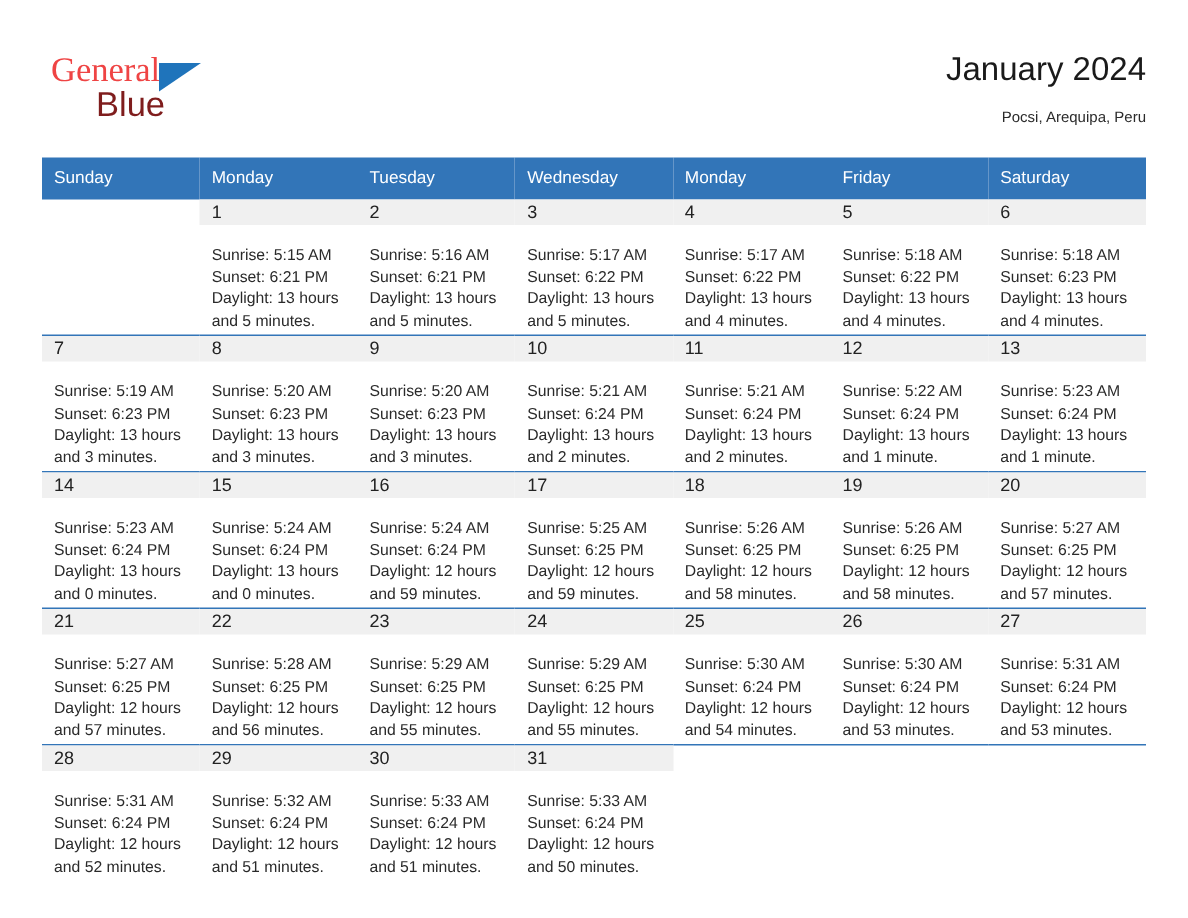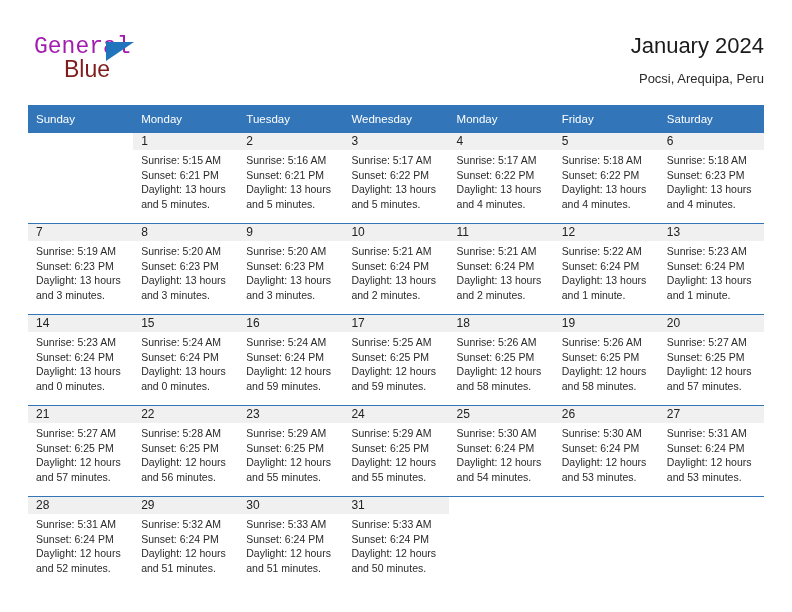--- a/index.html
+++ b/index.html
@@ -35,23 +35,23 @@
     top: 6px;
     width: 140px;
     height: 58px;
   }
   .logo-general {
     position: absolute;
     left: 0;
     top: 0;
     font-size: 23px;
     letter-spacing: 0px;
-    color: #a21caf;
+    color: #ef4444;
     line-height: 26px;
-    font-family: Liberation Mono, monospace;
+    font-family: Liberation Serif, serif;
   }
   .logo-tri {
     position: absolute;
     left: 72px;
     top: 8px;
     width: 0;
     height: 0;
     border-left: 28px solid #1f74bb;
     border-bottom: 19px solid transparent;
   }
@@ -71,21 +71,21 @@
     text-align: right;
   }
   .cal-title {
     font-size: 22px;
     color: #1a1a1a;
     line-height: 36px;
     white-space: nowrap;
   }
   .cal-subtitle {
     margin-top: 6px;
-    font-size: 13px;
+    font-size: 10px;
     color: #2b2b2b;
     line-height: 18px;
     white-space: nowrap;
   }
 
   
   .calendar {
     position: absolute;
     left: 28px;
     top: 105px;
@@ -127,21 +127,21 @@
   }
   .daynum-band {
     height: 17px;
     line-height: 17px;
     padding-left: 8px;
     font-size: 12px;
     color: #222222;
     box-sizing: border-box;
   }
   .cell-lines {
-    padding: 3px 6px 0 8px;
+    padding: 13px 6px 0 8px;
     font-size: 10.5px;
     line-height: 14.6px;
     color: #2a2a2a;
   }
   .cell-lines div {
     white-space: nowrap;
   }
 </style>
 </head>
 <body>

